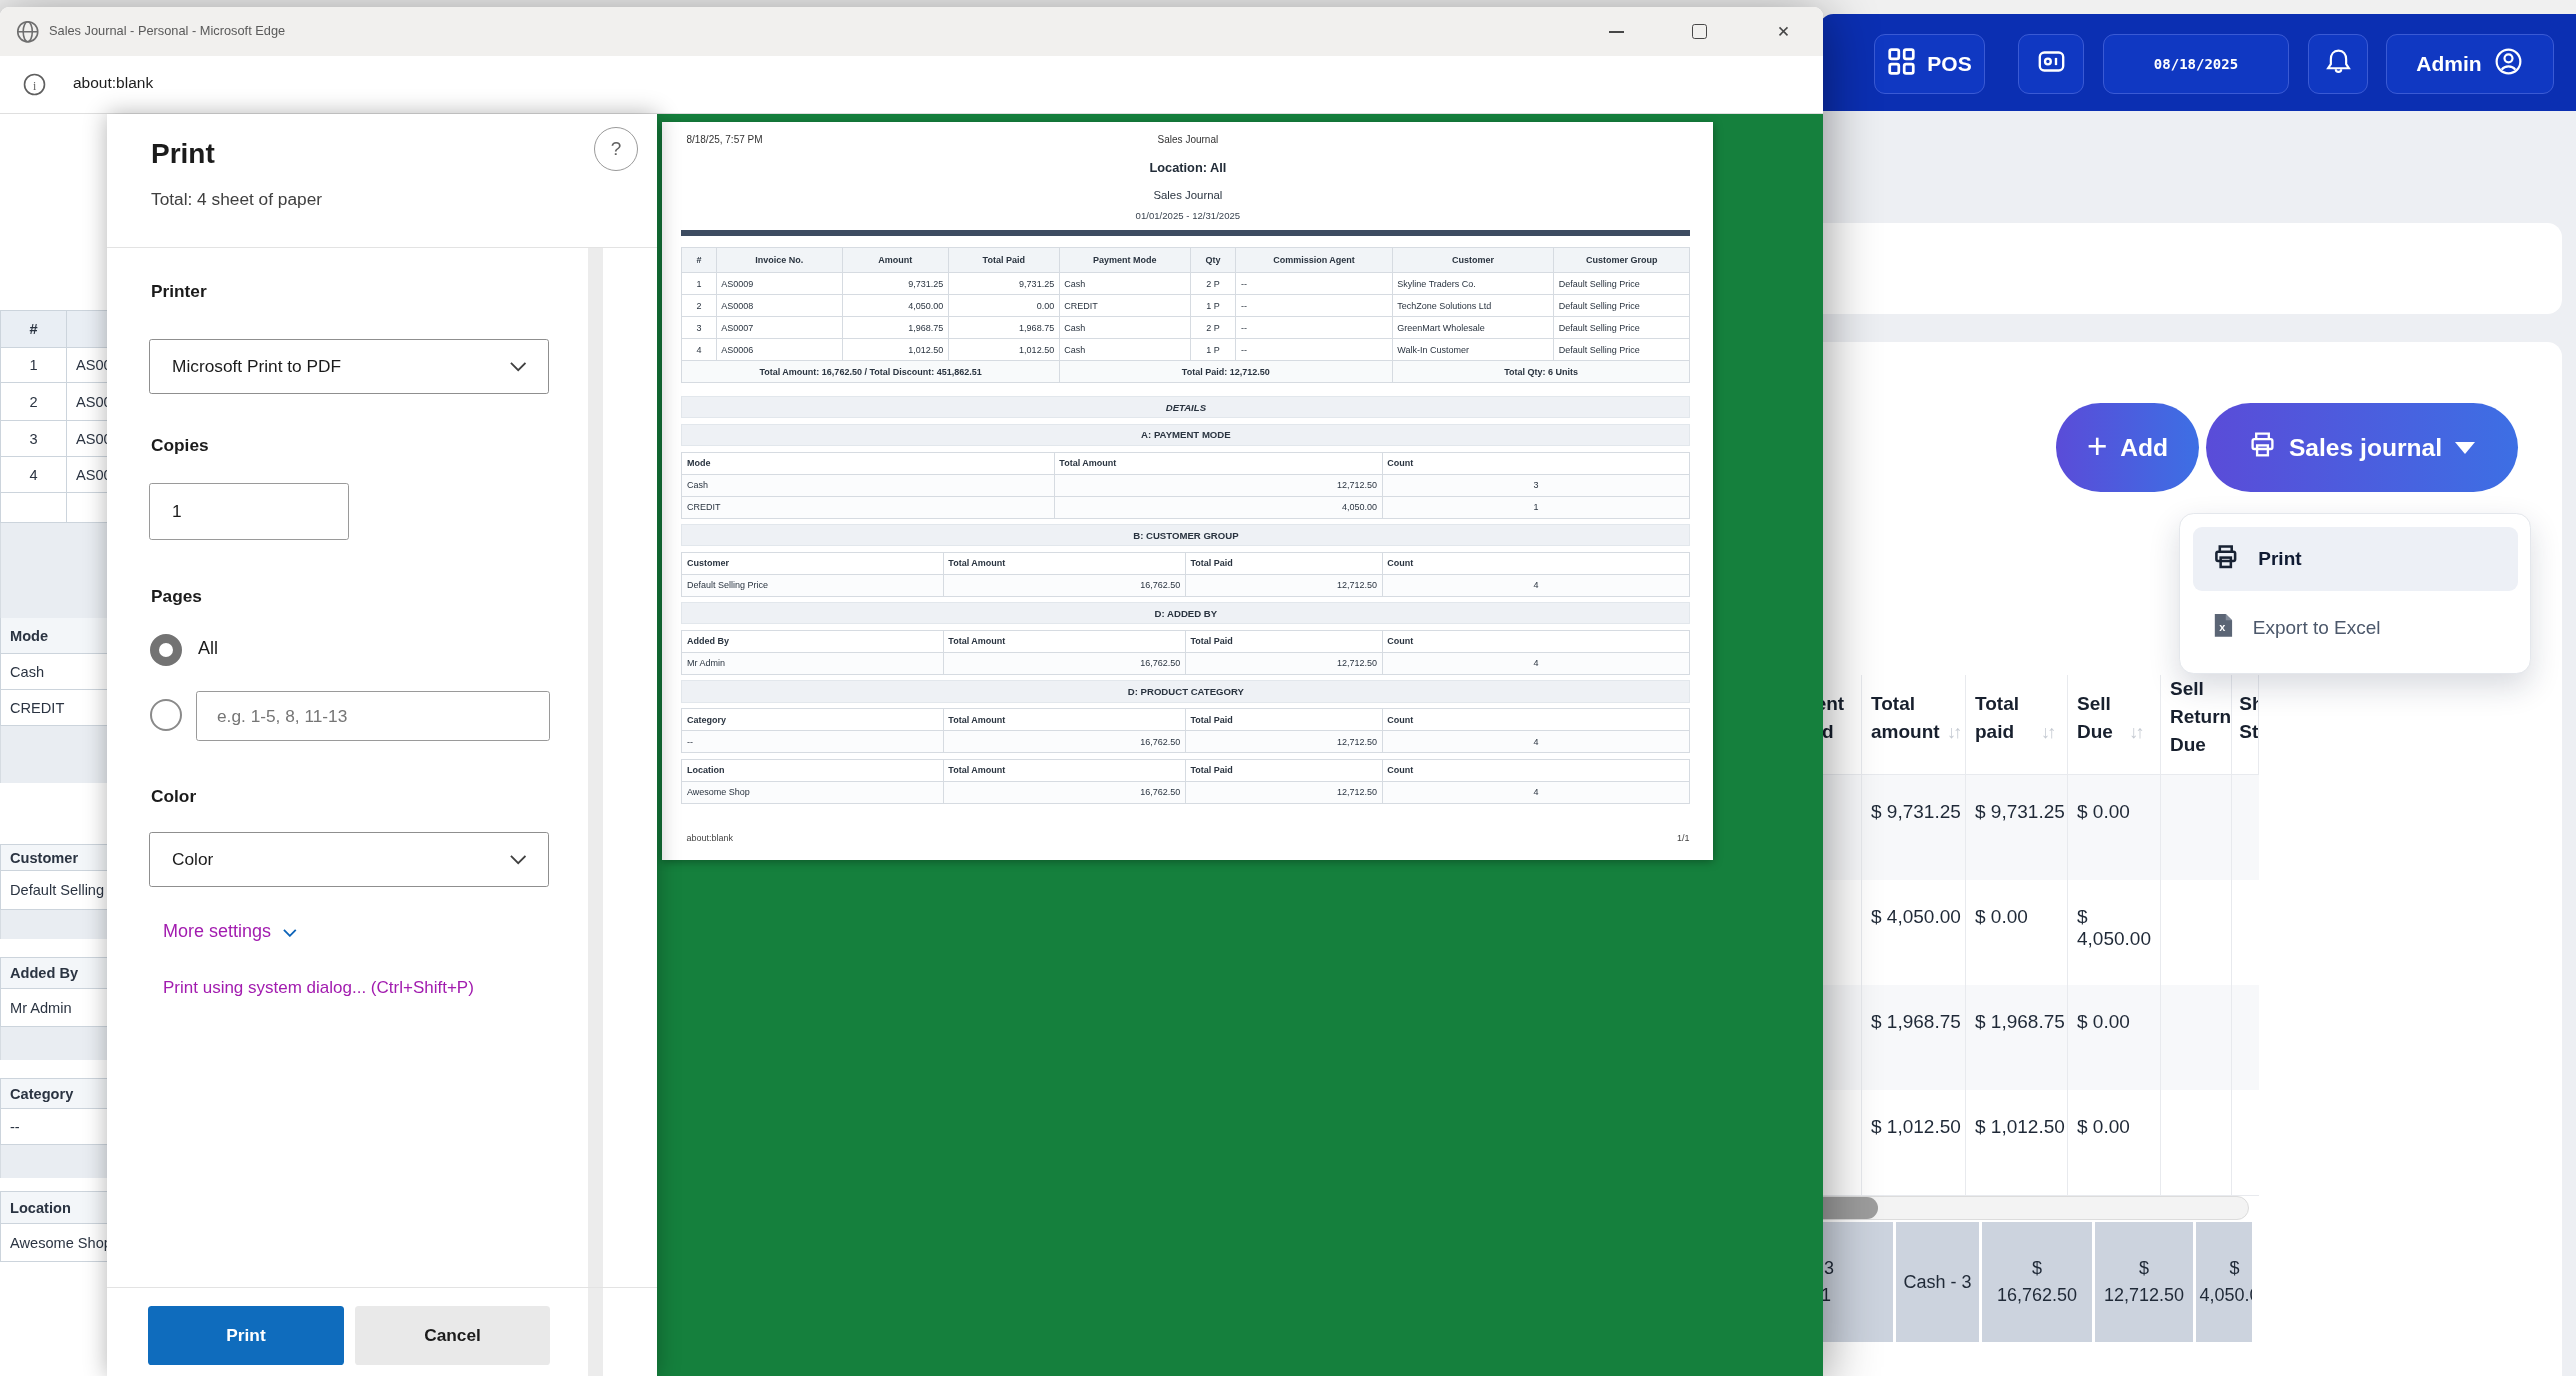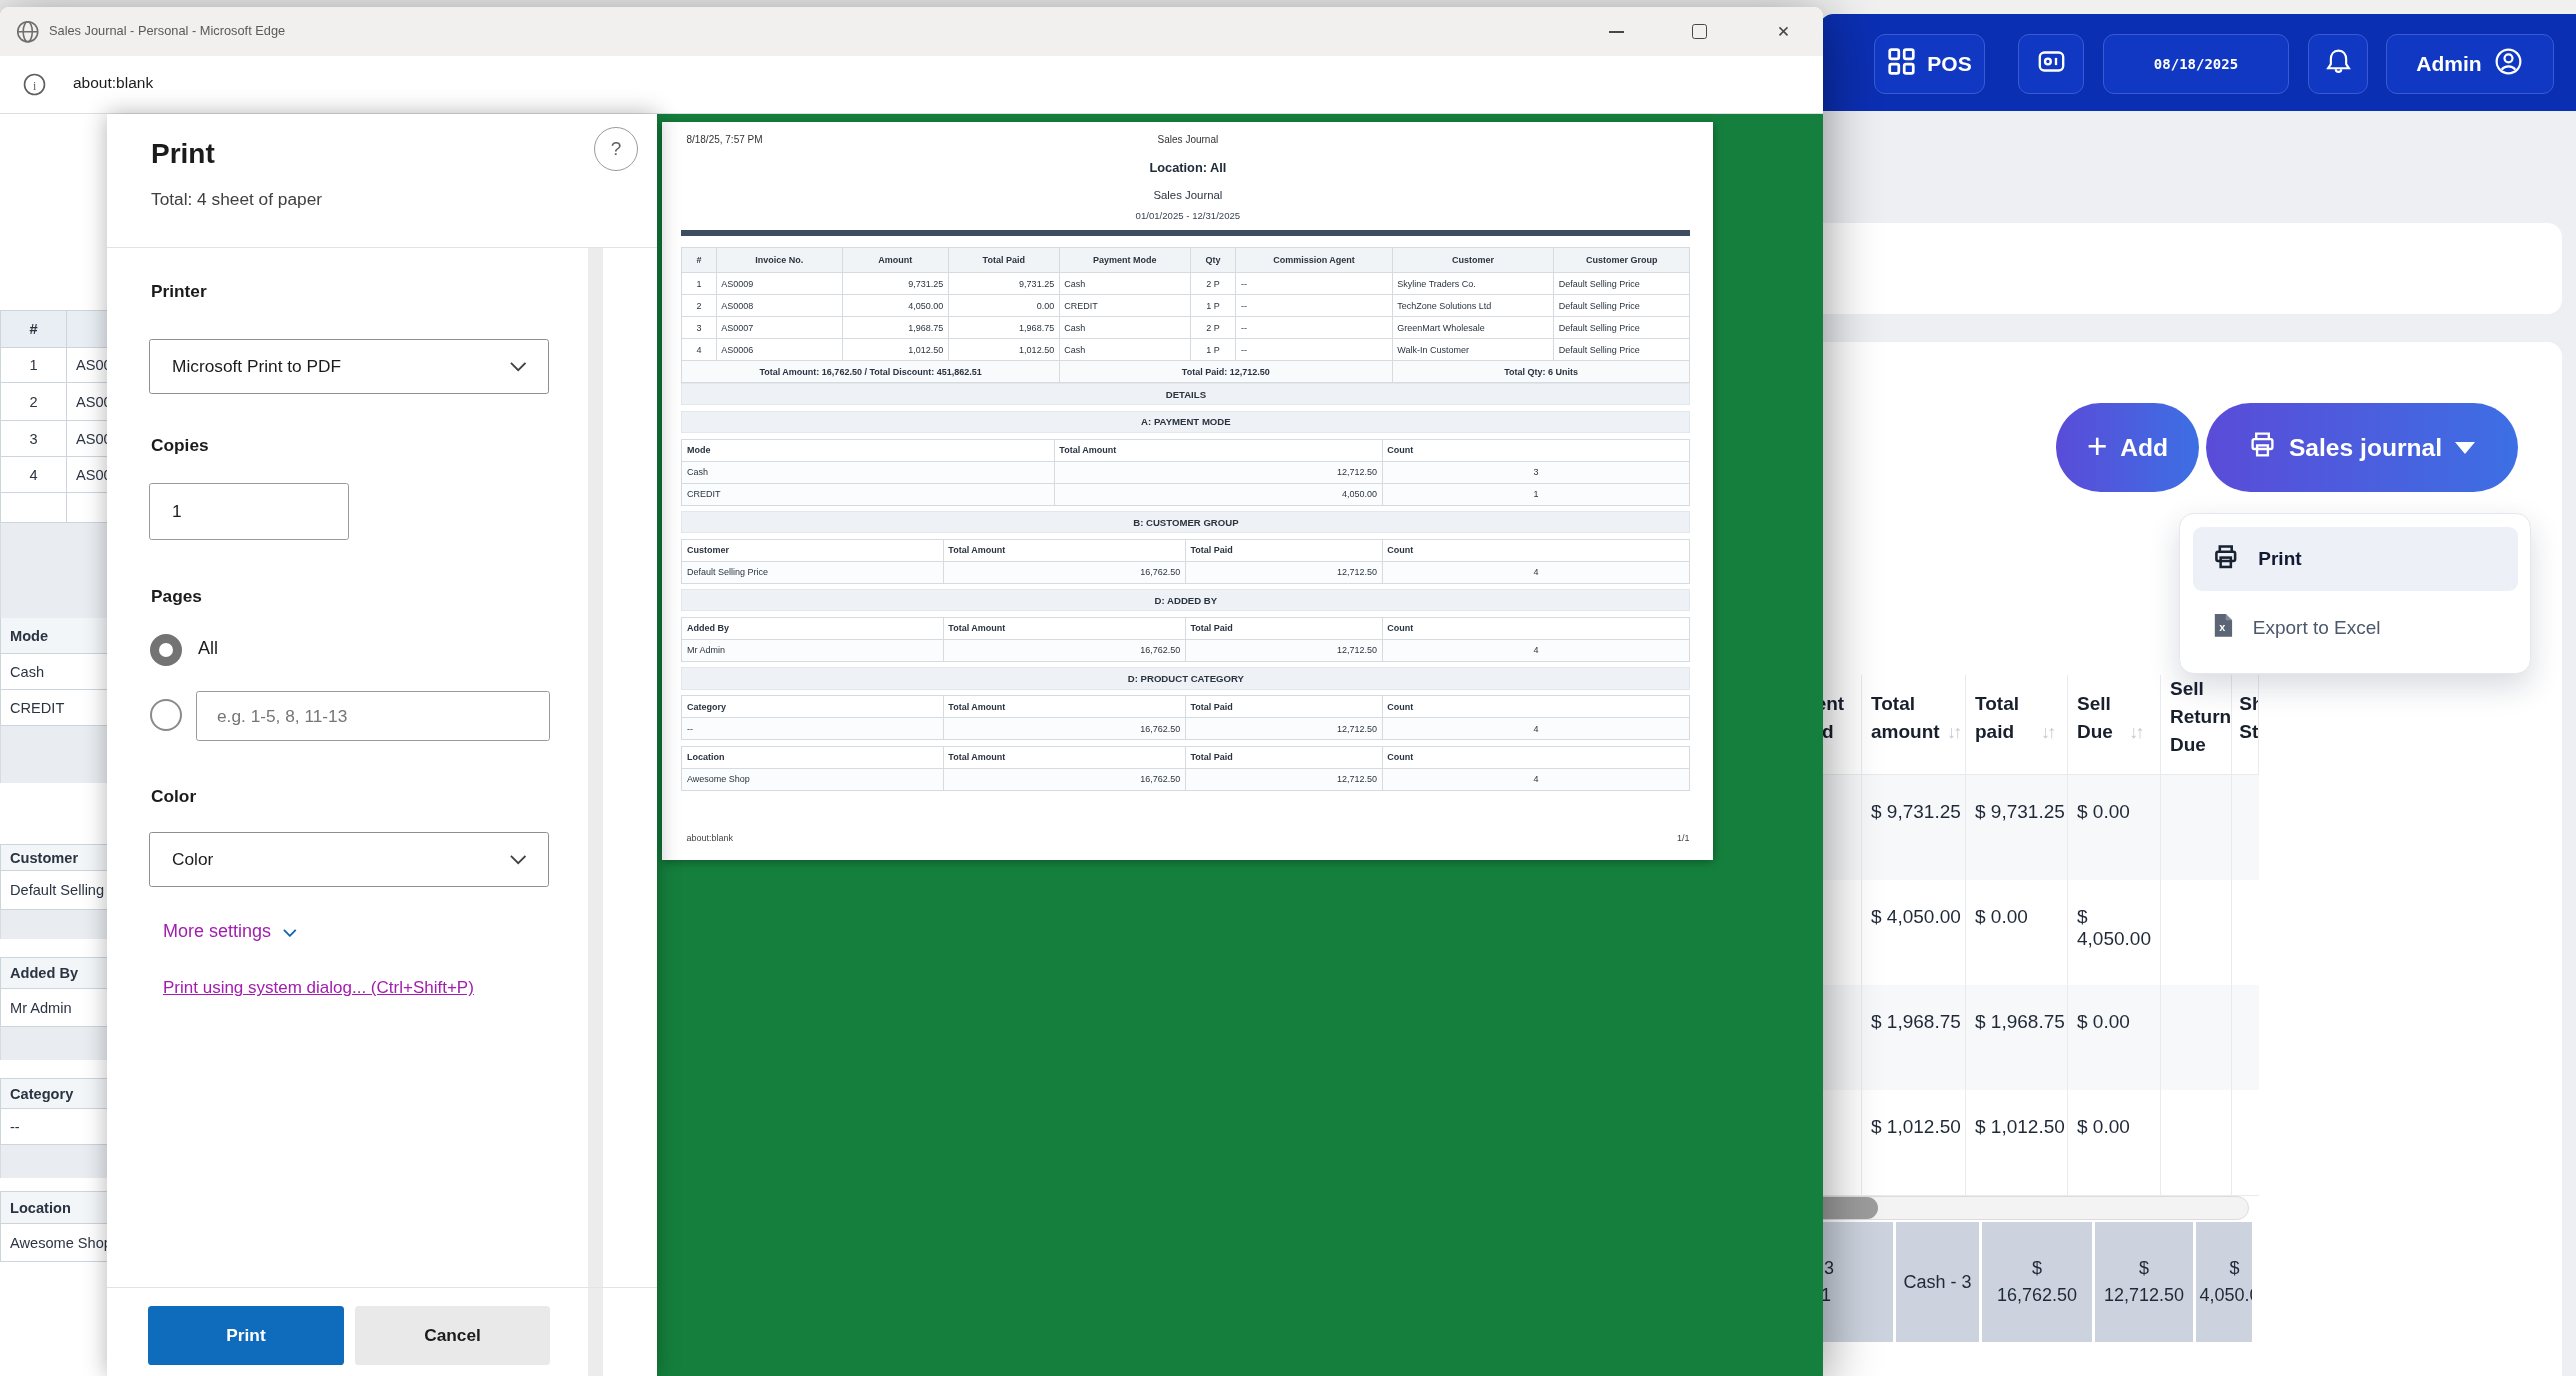--- a/index.html
+++ b/index.html
@@ -407,21 +407,21 @@
             <div class="rc c6">--</div>
               <div class="rc c7">Walk-In Customer</div>
             <div class="rc c8">Default Selling Price</div>
           </div>
           <div class="rt" style="background:#f8fafb;">
             <div class="rc f0">Total Amount: 16,762.50 / Total Discount: 451,862.51</div>
             <div class="rc f1">Total Paid: 12,712.50</div>
             <div class="rc f2">Total Qty: 6 Units</div>
           </div>
 
-          <div class="stitle" style="margin-top:0;">DETAILS</div>
+          <div class="stitle" style="margin-top:13px;font-style:italic;">DETAILS</div>
 
           <div class="stitle">A: PAYMENT MODE</div>
           <div class="rt shd top" style="margin-top:5.5px;">
             <div class="rc a0">Mode</div>
             <div class="rc a1" style="text-align:left;">Total Amount</div>
             <div class="rc a2" style="text-align:left;">Count</div>
           </div>
           <div class="rt srow2">
             <div class="rc a0">Cash</div>
             <div class="rc a1">12,712.50</div>
@@ -531,21 +531,21 @@
       </div>
 
       <div class="dlink" style="top:807px;font-size:18px;">
         <span>More settings</span>
         <span style="margin-left:7.3px;">
           <svg width="13.7" height="8.2" viewBox="0 0 15 9">
               <polyline points="1,1 7.5,7.5 14,1" fill="none" stroke="#0c63b8" stroke-width="2"></polyline>
             </svg>
         </span>
       </div>
-      <div class="dlink" style="top:864px;font-size:17px;text-decoration:underline;">Print using system dialog... (Ctrl+Shift+P)</div>
+      <div class="dlink" style="top:864px;font-size:17px;">Print using system dialog... (Ctrl+Shift+P)</div>
 
       <div class="ab" style="left:0;top:1173px;width:550px;height:0.9px;background:#e3e3e3;"></div>
       <div class="dbtn" style="left:41px;width:196px;background:#0f6cbd;color:#fff;">Print</div>
       <div class="dbtn" style="left:248px;width:195px;background:#e9e9e9;color:#1c1c1c;">Cancel</div>
     </div>
   </div>
 
 </div>
 
 

